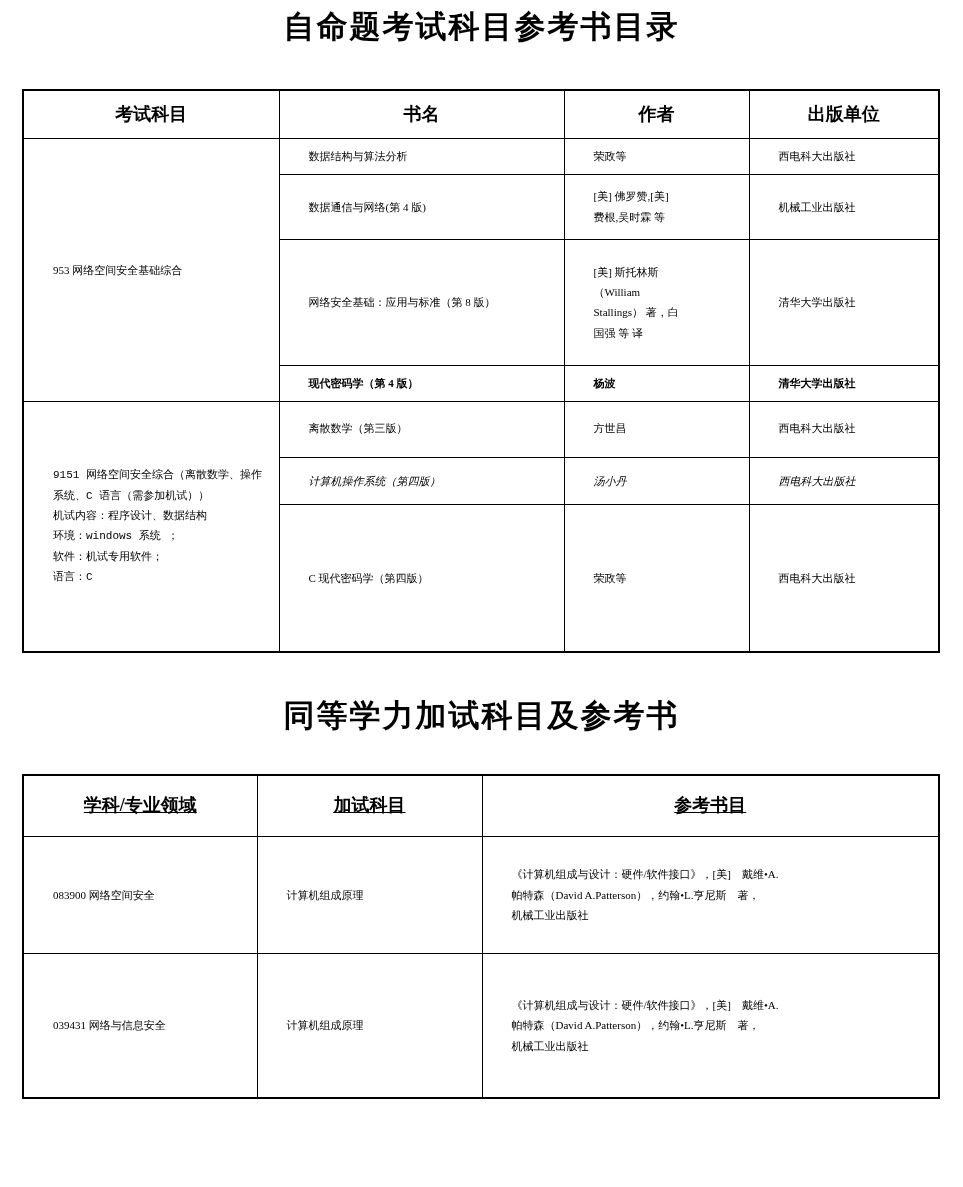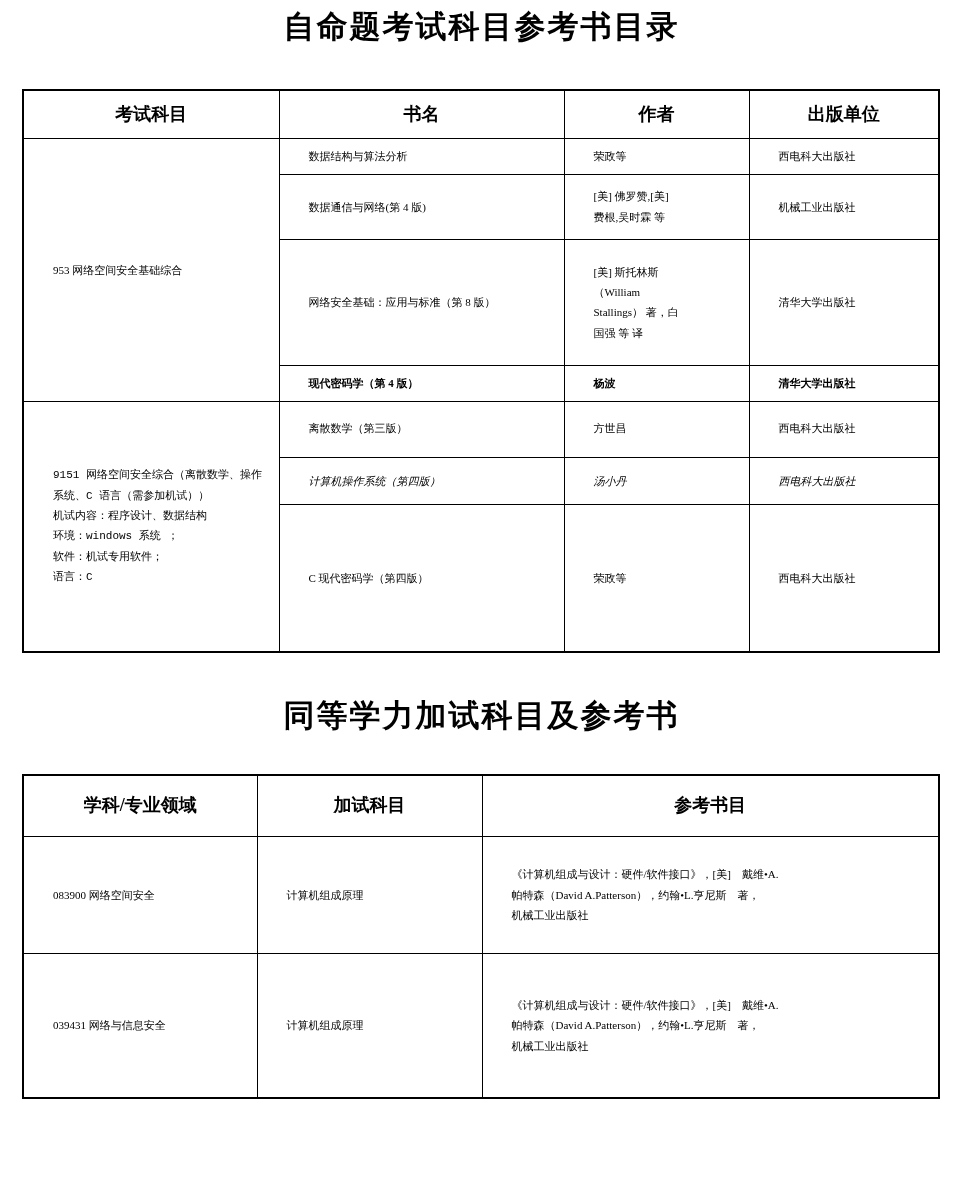--- a/index.html
+++ b/index.html
@@ -57,21 +57,21 @@
   
   .t1 .hrow  { height: 48px; }
   .t1 .r1    { height: 36px; }
   .t1 .r2    { height: 65px; }
   .t1 .r3    { height: 126px; }
   .t1 .r4    { height: 36px; font-weight: bold; }
   .t1 .r5    { height: 56px; font-family: Liberation Mono, monospace; }
   .t1 .r6    { height: 47px; font-style: italic; }
   .t1 .r7    { height: 148px; }
   
-  .t2 .hrow  { height: 61px; }
+  .t2 .hrow  { height: 61px; text-decoration: underline; }
   .t2 .r1    { height: 117px; }
   .t2 .r2    { height: 145px; }
 </style>
 </head>
 <body>
 
 <h1 class="doc-title">自命题考试科目参考书目录</h1>
 
 <table class="ref-table t1">
   <colgroup>

